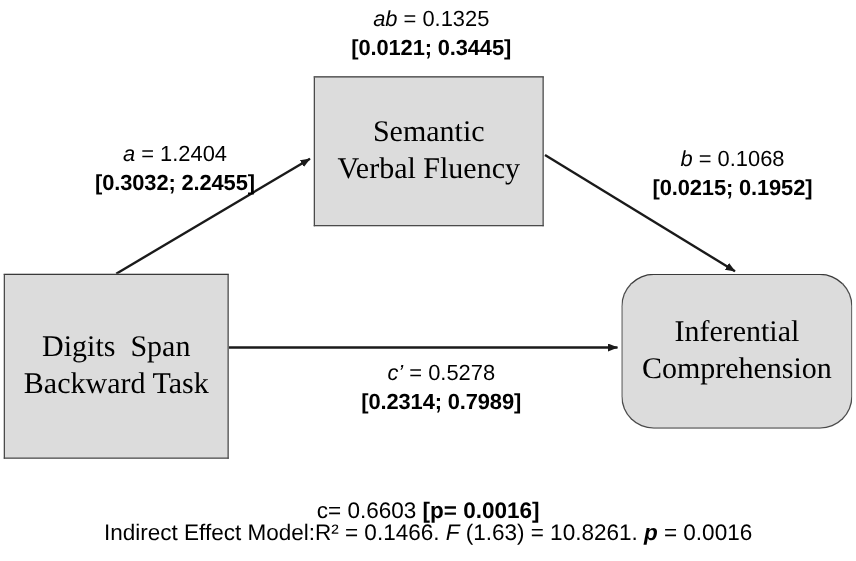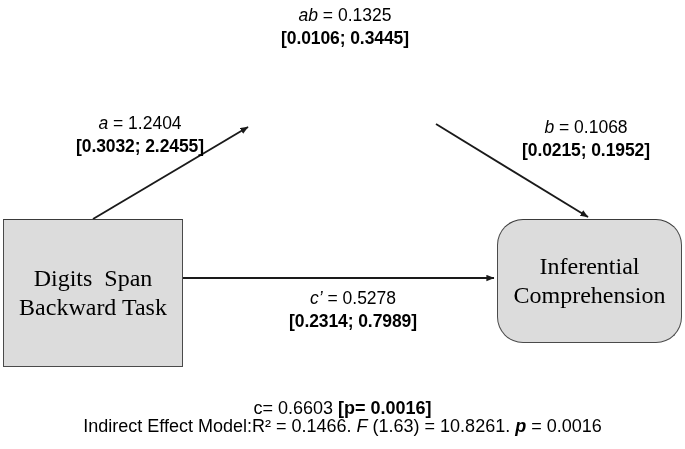--- a/index.html
+++ b/index.html
@@ -134,34 +134,38 @@
       </marker>
     </defs>
 
     <line x1="93" y1="219" x2="248" y2="127" stroke="#1a1a1a" stroke-width="1.9" marker-end="url(#arrowhead)"></line>
 
     <line x1="436" y1="124" x2="588" y2="217" stroke="#1a1a1a" stroke-width="1.9" marker-end="url(#arrowhead)"></line>
 
     <line x1="183" y1="278" x2="494" y2="278" stroke="#1a1a1a" stroke-width="1.9" marker-end="url(#arrowhead)"></line>
   </svg>
 
+  <div class="node-box" id="box-mediator">
+    <span class="node-line">Semantic</span>
+    <span class="node-line">Verbal Fluency</span>
+  </div>
 
   <div class="node-box" id="box-predictor">
     <span class="node-line">Digits  Span</span>
     <span class="node-line">Backward Task</span>
   </div>
 
   <div class="node-box" id="box-outcome">
     <span class="node-line">Inferential</span>
     <span class="node-line">Comprehension</span>
   </div>
 
   <div class="path-label" id="label-ab">
     <span class="coef"><span class="sym">ab</span> <span>= 0.1325</span></span>
-    <span class="ci">[0.0106; 0.3445]</span>
+    <span class="ci">[0.0121; 0.3445]</span>
   </div>
 
   <div class="path-label" id="label-a">
     <span class="coef"><span class="sym">a</span> <span>= 1.2404</span></span>
     <span class="ci">[0.3032; 2.2455]</span>
   </div>
 
   <div class="path-label" id="label-b">
     <span class="coef"><span class="sym">b</span> <span>= 0.1068</span></span>
     <span class="ci">[0.0215; 0.1952]</span>

